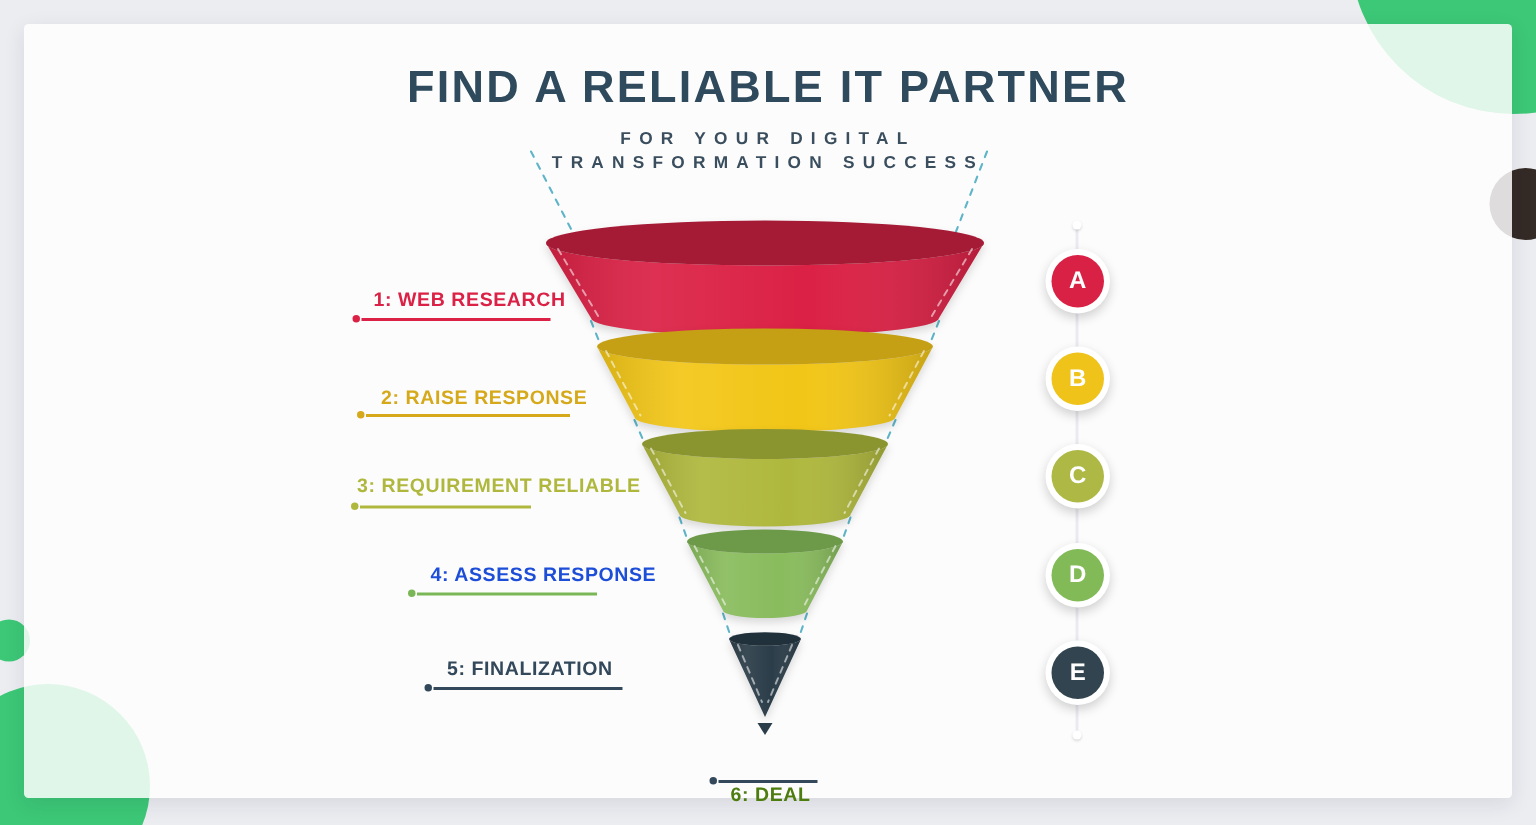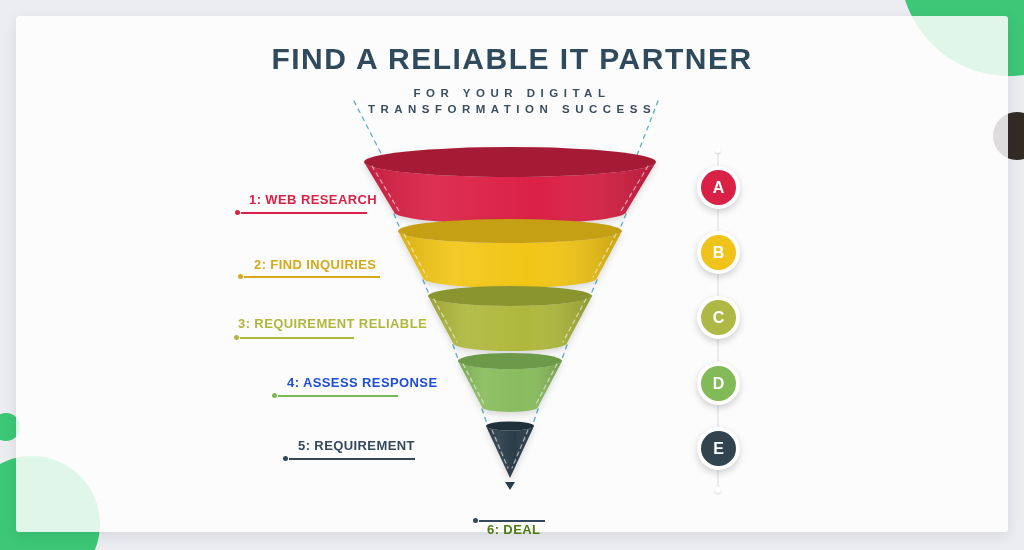--- a/index.html
+++ b/index.html
@@ -111,33 +111,33 @@
 
       <g>
         <path d="M 505 482 L 515 482 L 510 490 Z" fill="#2B3D49"></path>
       </g>
     </svg>
 
     <div class="stage-label" style="left: 249px; top: 192px; color: rgb(219, 33, 69);">1: WEB RESEARCH</div>
     <div class="underline" style="left: 241px; top: 212px; width: 126px; background-color: rgb(219, 33, 69);"></div>
     <div class="udot" style="left: 235px; top: 210px; background-color: rgb(219, 33, 69);"></div>
 
-    <div class="stage-label" style="left: 254px; top: 257px; color: rgb(213, 169, 26);">2: FIND INQUIRIES</div>
+    <div class="stage-label" style="left: 254px; top: 257px; color: rgb(213, 169, 26);">2: RAISE RESPONSE</div>
     <div class="underline" style="left: 244px; top: 276px; width: 136px; background-color: rgb(213, 169, 26);"></div>
     <div class="udot" style="left: 238px; top: 274px; background-color: rgb(213, 169, 26);"></div>
 
     <div class="stage-label" style="left: 238px; top: 316px; color: rgb(175, 184, 61);">3: REQUIREMENT RELIABLE</div>
     <div class="underline" style="left: 240px; top: 337px; width: 114px; background-color: rgb(175, 184, 61);"></div>
     <div class="udot" style="left: 234px; top: 335px; background-color: rgb(175, 184, 61);"></div>
 
     <div class="stage-label" style="left: 287px; top: 375px; color: #1d4ed8;">4: ASSESS RESPONSE</div>
     <div class="underline" style="left: 278px; top: 395px; width: 120px; background-color: rgb(123, 183, 87);"></div>
     <div class="udot" style="left: 272px; top: 393px; background-color: rgb(123, 183, 87);"></div>
 
-    <div class="stage-label" style="left: 298px; top: 438px; color: rgb(51, 72, 90);">5: REQUIREMENT</div>
+    <div class="stage-label" style="left: 298px; top: 438px; color: rgb(51, 72, 90);">5: FINALIZATION</div>
     <div class="underline" style="left: 289px; top: 458px; width: 126px; background-color: rgb(51, 72, 90);"></div>
     <div class="udot" style="left: 283px; top: 456px; background-color: rgb(51, 72, 90);"></div>
 
     <div class="stage-label" style="left: 487px; top: 522px; color: #4d7c0f;">6: DEAL</div>
     <div class="underline" style="left: 479px; top: 520px; width: 66px; background-color: rgb(51, 72, 90);"></div>
     <div class="udot" style="left: 473px; top: 518px; background-color: rgb(51, 72, 90);"></div>
 
     <div class="connector"></div>
     <div class="conn-dot" style="left:715px;top:147px;"></div>
     <div class="conn-dot" style="left:715px;top:487px;"></div>

